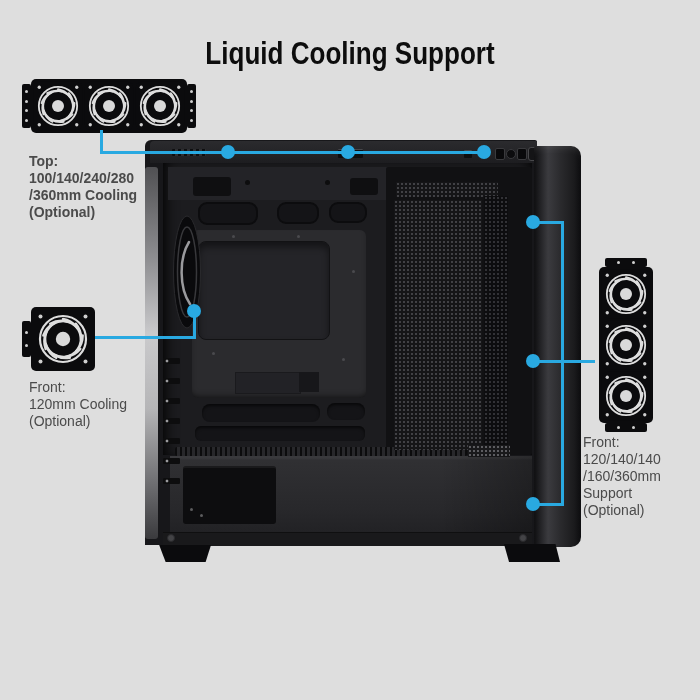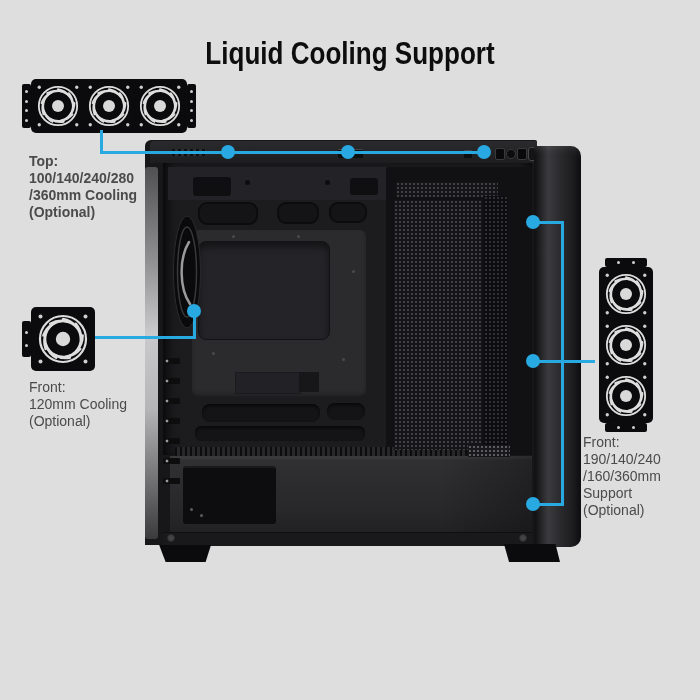--- a/index.html
+++ b/index.html
@@ -184,21 +184,21 @@
         </svg>
     </div>
     <div class="rtab h">
         <i></i>
         <i></i>
       </div>
   </div>
 
   <div class="abs label label-front">
     <div>Front:</div>
-    <div>190/140/240</div>
+    <div>120/140/140</div>
     <div>/160/360mm</div>
     <div>Support</div>
     <div>(Optional)</div>
   </div>
 
   <div class="abs shell"></div>
   <div class="abs interior"></div>
   <div class="abs rear-edge"></div>
 
   <div class="abs top-strip"></div>

